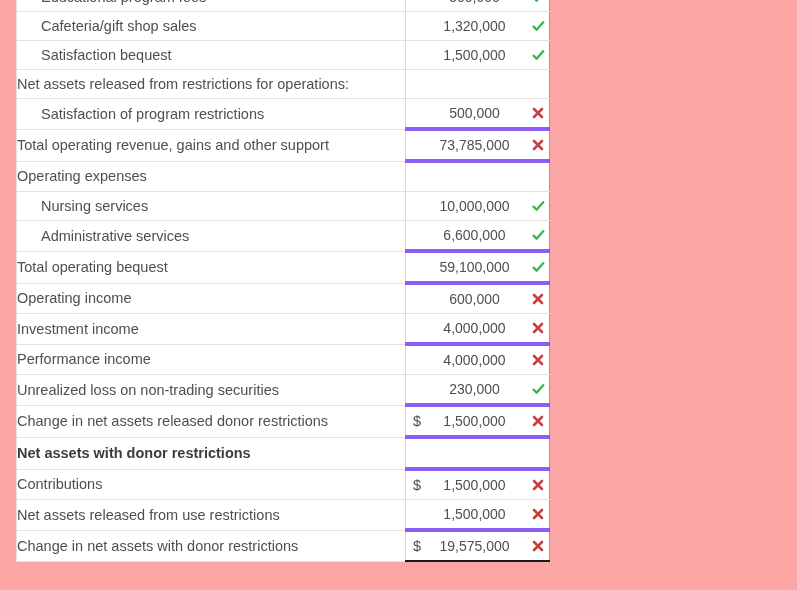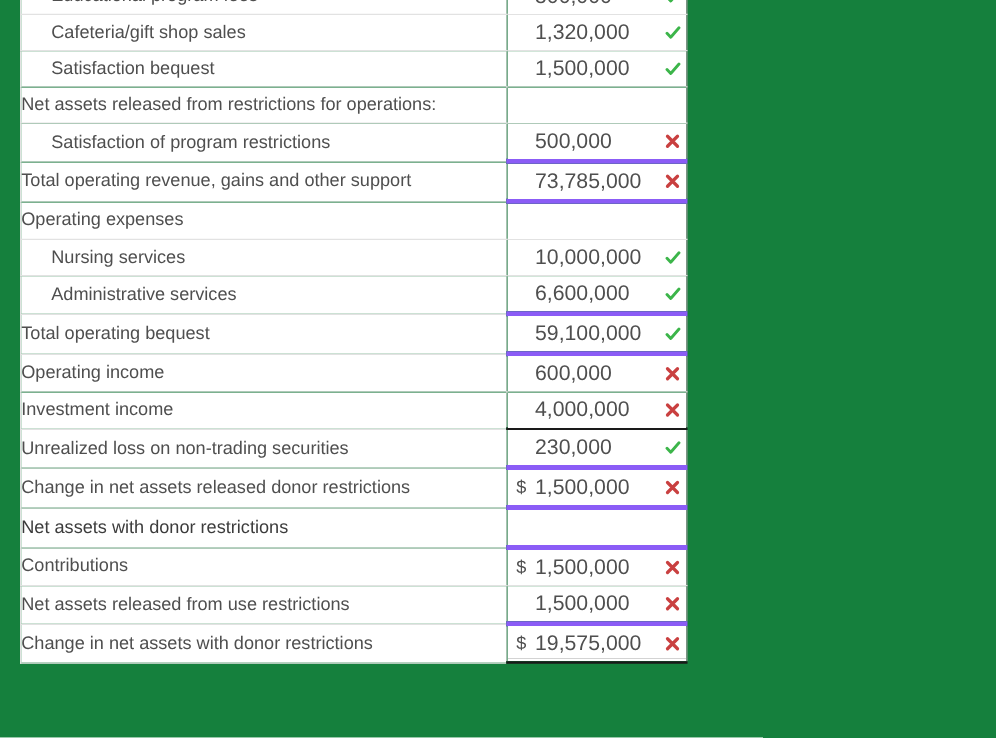--- a/index.html
+++ b/index.html
@@ -12,21 +12,21 @@
   }
   body {
     font-family: "Liberation Sans", sans-serif;
     font-size: 14.5px;
     color: #4a4a4a;
   }
   #stage {
     position: relative;
     width: 797px;
     height: 590px;
-    background: #15803d;
+    background: #fca5a5;
   }
 
   
   #fin-table-wrap {
     position: absolute;
     left: 16px;
     top: -18px;
     width: 533px;
   }
   table.fin {
@@ -51,21 +51,21 @@
 
   
   td.label {
     border-left: 1px solid #e2e2e2;
     border-right: 1px solid #d8d8d8;
     padding-left: 8px;
     white-space: nowrap;
     overflow: hidden;
   }
   td.label.ind { padding-left: 24px; }
-  td.label.bold { font-weight: normal; color: #3c3c3c; }
+  td.label.bold { font-weight: bold; color: #3c3c3c; }
 
   
   td.value {
     border-left: 1px solid #9a9a9a;
     border-right: 1px solid #9a9a9a;
     background: #f0f0f0;
     position: relative;
     padding: 0;
   }
   td.value.blank { background: #ffffff; }
@@ -78,23 +78,23 @@
   }
   .dollar {
     width: 22px;
     flex: 0 0 22px;
     text-align: center;
     font-size: 14.5px;
     color: #4f4f4f;
   }
   .num {
     flex: 1 1 auto;
-    text-align: left;
+    text-align: center;
     padding-right: 6px;
-    font-size: 17px;
+    font-size: 14px;
     color: #4f4f4f;
     white-space: nowrap;
   }
   .mark {
     width: 22px;
     flex: 0 0 22px;
     text-align: center;
     line-height: 1;
   }
   .mark svg { display: block; margin: 0 auto; }
@@ -272,20 +272,34 @@
                 <span class="num">4,000,000</span>
                 <span class="mark">
                   <svg width="12" height="12" viewBox="0 0 12 12" aria-hidden="true">
                     <path d="M2 2 L10 10 M10 2 L2 10" fill="none" stroke="#c94040" stroke-width="2.6" stroke-linecap="round"></path>
                   </svg>
                 </span>
               </div>
             </td>
           </tr>
           <tr>
+            <td class="label">Performance income</td>
+            <td class="value tl">
+              <div class="vrow">
+                <span class="dollar"></span>
+                <span class="num">4,000,000</span>
+                <span class="mark">
+                  <svg width="12" height="12" viewBox="0 0 12 12" aria-hidden="true">
+                    <path d="M2 2 L10 10 M10 2 L2 10" fill="none" stroke="#c94040" stroke-width="2.6" stroke-linecap="round"></path>
+                  </svg>
+                </span>
+              </div>
+            </td>
+          </tr>
+          <tr>
             <td class="label">Unrealized loss on non-trading securities</td>
             <td class="value bl">
               <div class="vrow">
                 <span class="dollar"></span>
                 <span class="num">230,000</span>
                 <span class="mark">
                   <svg width="13" height="13" viewBox="0 0 13 13" aria-hidden="true">
                     <path d="M1.6 6.6 L4.6 9.8 L11.2 2.2" fill="none" stroke="#3cb54a" stroke-width="2.3" stroke-linecap="round" stroke-linejoin="round"></path>
                   </svg>
                 </span>

